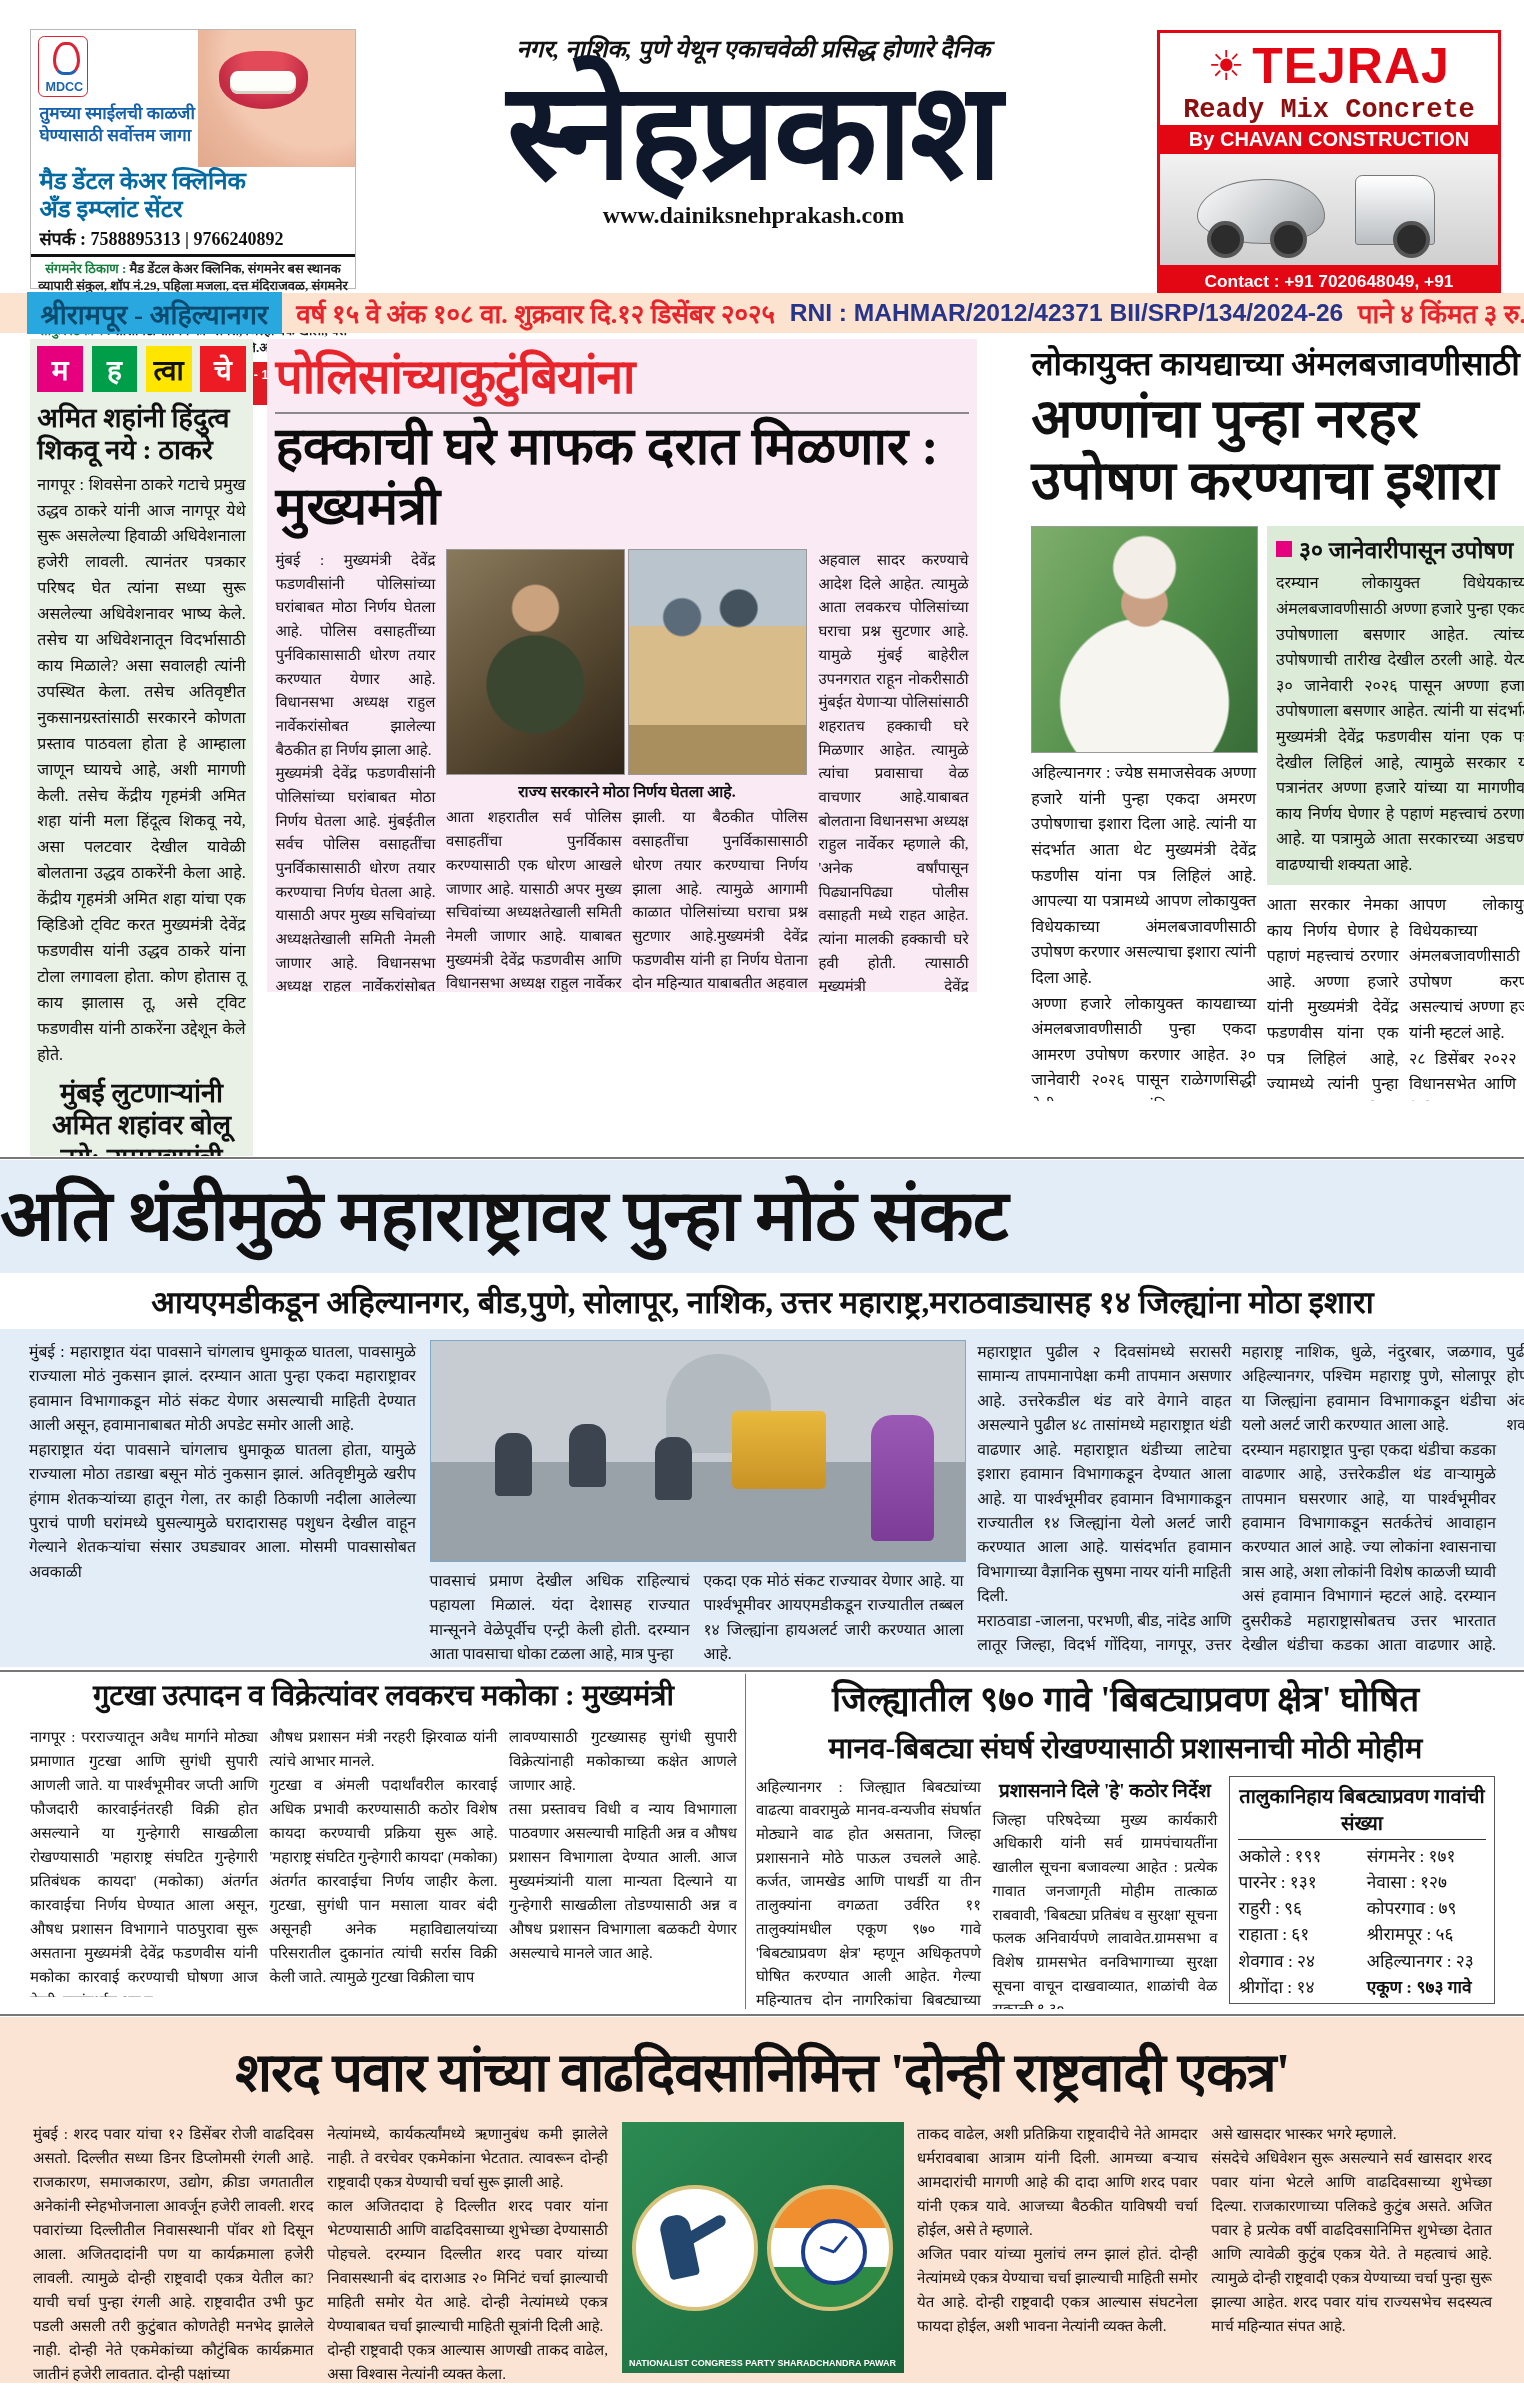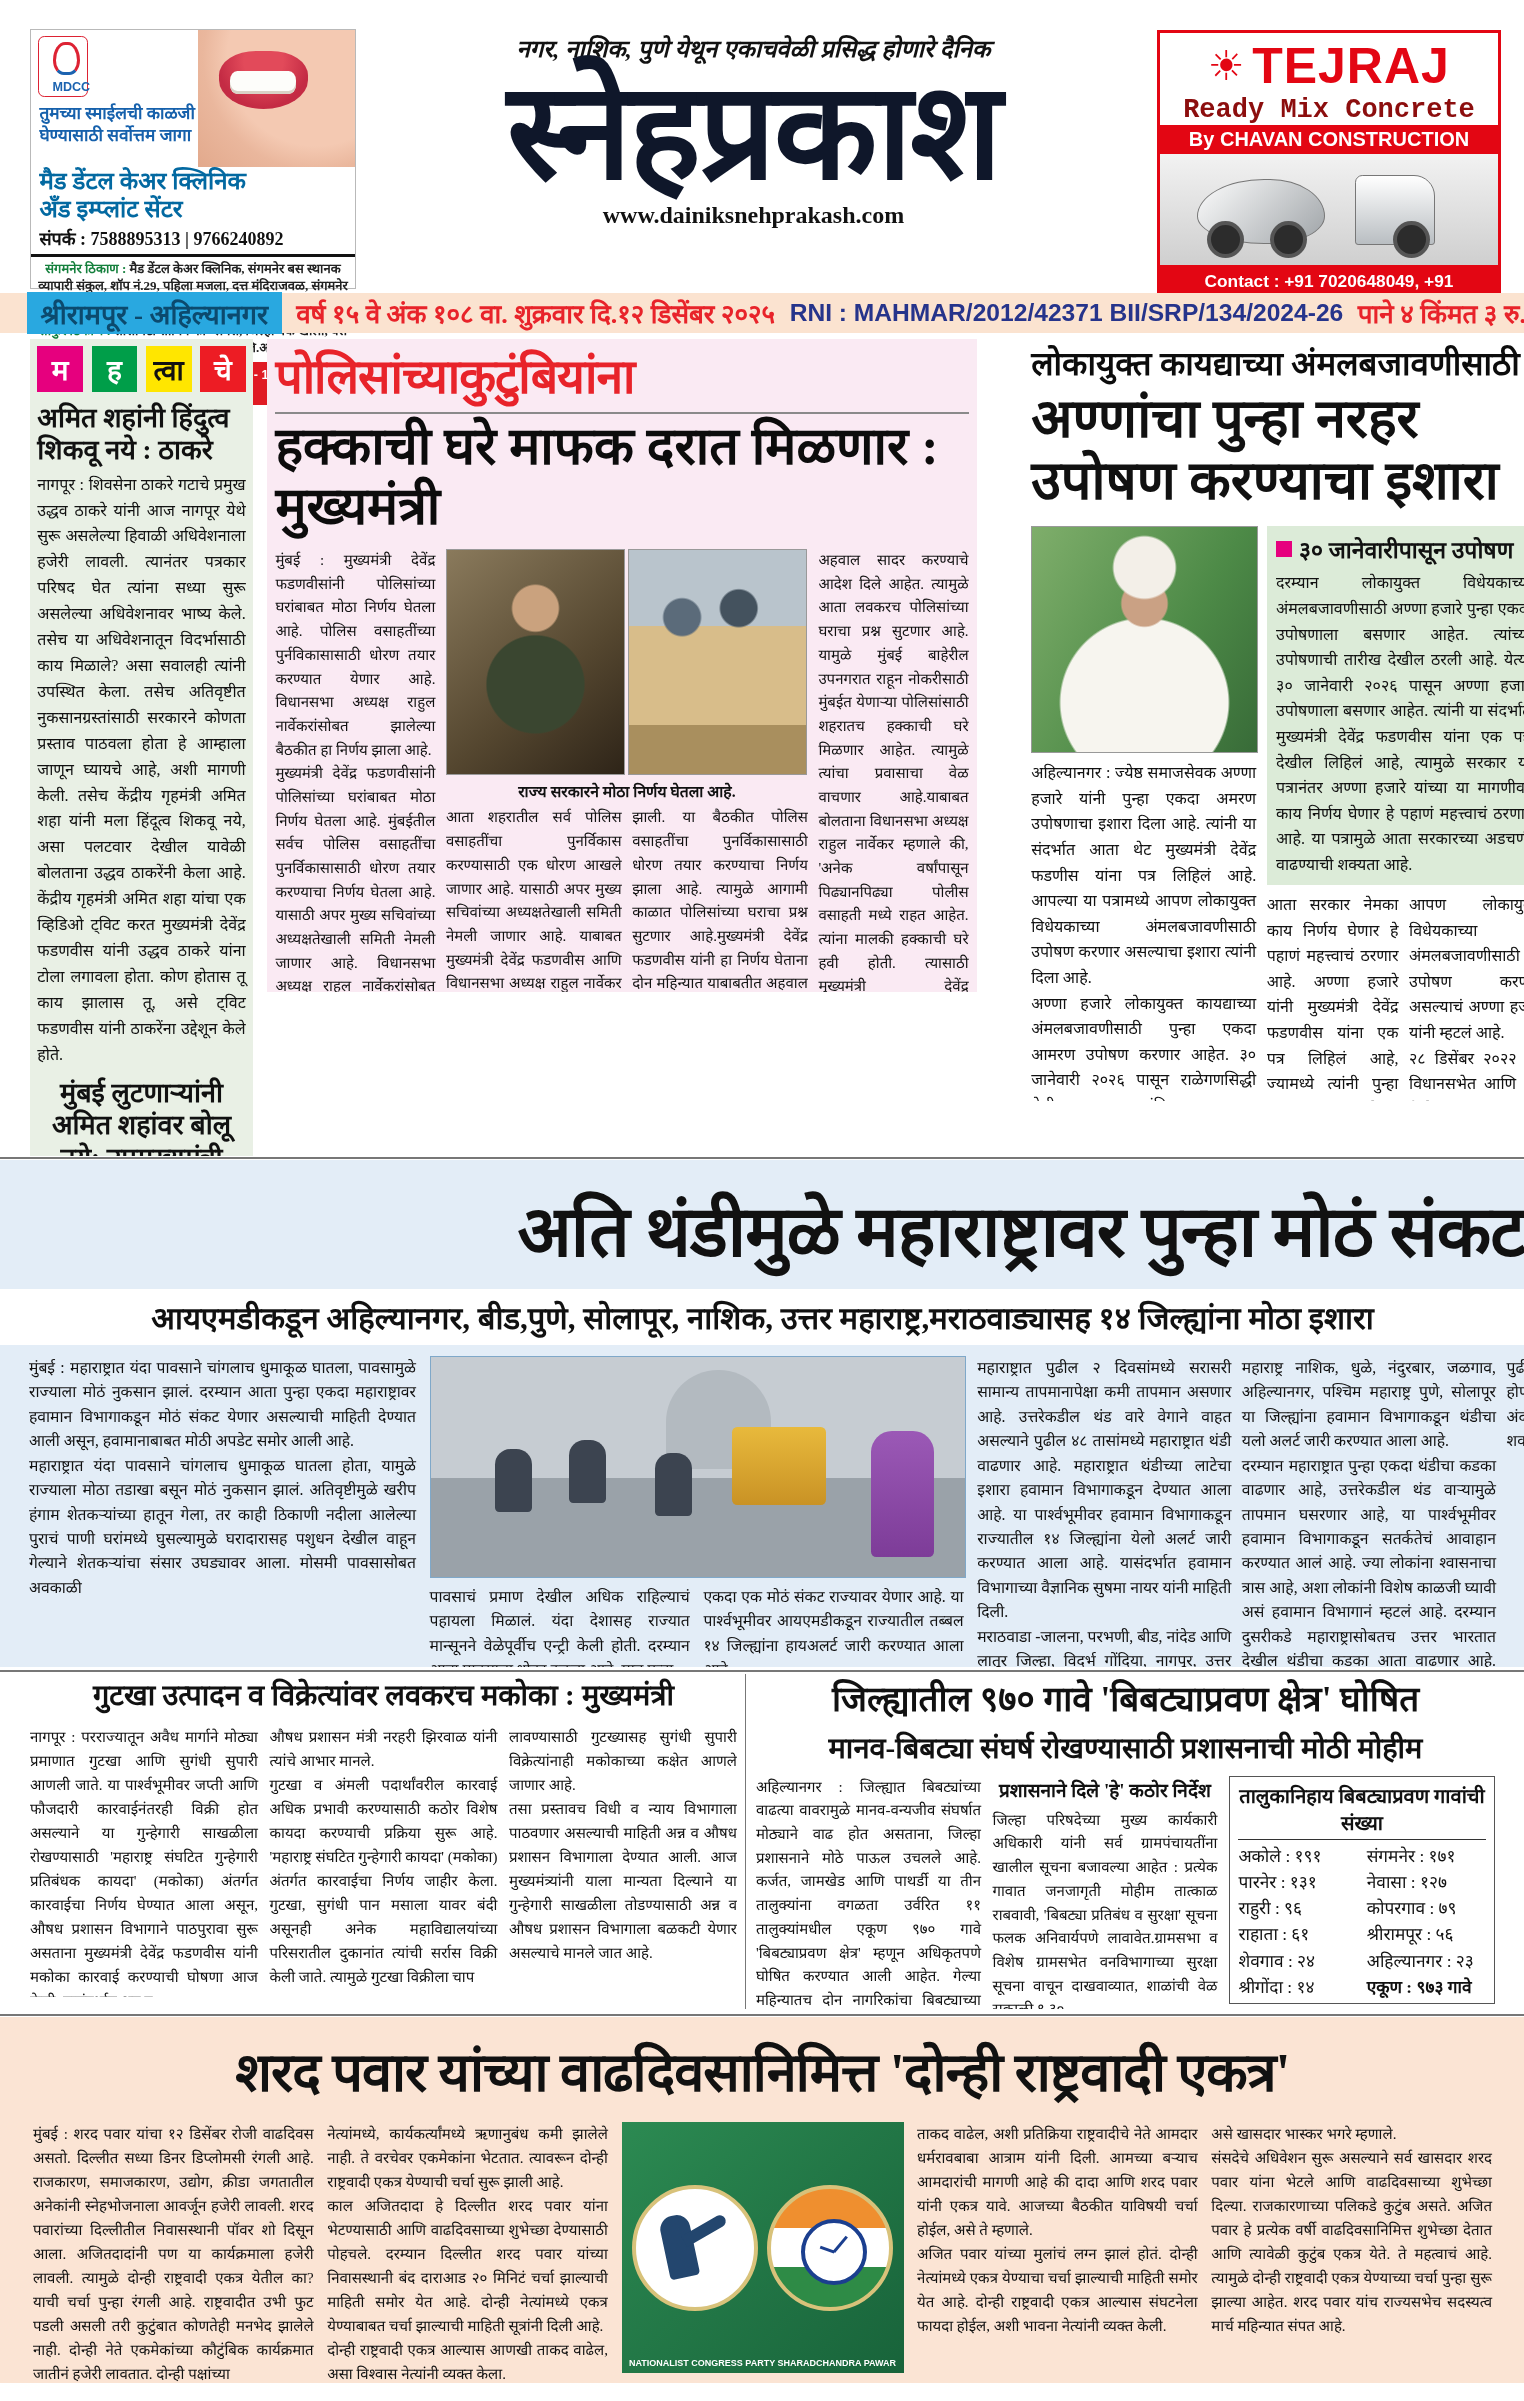--- a/index.html
+++ b/index.html
@@ -13,21 +13,21 @@
   
   .ad-dental{left:30px;top:29px;width:324px;height:258px;border:1px solid #b9b9b9;background:#fff;}
   .dental-top{position:relative;height:137px;overflow:hidden;}
   .smile-art{position:absolute;right:0;top:0;width:157px;height:137px;
      background:radial-gradient(circle at 75% 20%, #f4c9b2 0 55%, #eab79d 70%, #e2a98c 100%);}
   .smile-lips{position:absolute;right:47px;top:21px;width:89px;height:58px;border-radius:50% 50% 60% 60%;
      background:radial-gradient(circle at 50% 18%, #e24a5a 0 30%, #c42b44 70%);}
   .smile-teeth{position:absolute;right:59px;top:41px;width:66px;height:23px;border-radius:7.3px/9.4px;background:#fdfdfa;box-shadow:inset 0 -3.1px 0 #d9d2c6;}
   .mdcc-logo{position:absolute;left:7.3px;top:6.3px;width:48px;height:59px;border:1px solid #d23;border-radius:6.3px;background:#fff;}
   .tooth{position:absolute;left:13.6px;top:5.2px;width:21px;height:27px;background:#fff;border:3.1px solid #d23;border-bottom-color:#1c63b0;border-radius:45% 45% 40% 40%/55% 55% 45% 45%;}
-  .mdcc-txt{position:absolute;left:8px;bottom:2.1px;width:100%;text-align:center;font-family:"Liberation Sans",sans-serif;font-weight:bold;font-size:12.6px;color:#1c63b0;}
+  .mdcc-txt{position:absolute;left:1px;bottom:2.1px;width:100%;text-align:center;font-family:"Liberation Sans",sans-serif;font-weight:bold;font-size:12.6px;color:#1c63b0;}
   .dental-care{position:absolute;left:8.4px;top:73px;font-size:17.3px;line-height:1.25;font-weight:bold;color:#1661ac;}
   .dental-name{padding:0 8.4px;font-size:24px;line-height:1.18;font-weight:bold;color:#0369a1;}
   .dental-contact{padding:2.1px 8.4px 0;font-size:18px;font-weight:bold;color:#111;}
   .dental-sep{height:3.1px;background:#111;margin:4.2px 0;}
   .dental-loc{padding:0 6.3px;font-size:13px;line-height:1.3;font-weight:bold;color:#222;text-align:center;}
   .loc-label{color:#15803d;}
   .dental-pill{margin:5.2px auto 0;width:251px;background:#e01b24;color:#fff;border-radius:13.6px;
      font-size:12.6px;font-weight:bold;text-align:center;padding:4.2px 3.1px;font-family:"Liberation Sans",sans-serif;}
   .masthead{left:361px;top:31px;width:785px;height:256px;text-align:center;}
   .tagline{font-size:24px;font-weight:bold;font-style:italic;color:#121212;}
@@ -88,21 +88,21 @@
       radial-gradient(circle at 50% 78%, #f7f5ef 0 40%, transparent 41%),
       linear-gradient(120deg,#7fae6b,#4d8a47 60%,#386b38);}
   .anna-right{flex:1;}
   .hl-box{background:#dcebd8;padding:7.3px 9.4px;}
   .hl-title{display:flex;align-items:center;gap:7.3px;font-size:23px;font-weight:bold;}
   .hl-sq{width:15.7px;height:15.7px;background:#e6007e;flex:none;}
   .hl-text{font-size:16px;line-height:1.6;margin-top:5.2px;}
   .anna-txt{font-size:16px;line-height:1.6;margin-top:7.3px;}
   
   .weather{left:0;top:1160px;width:1525px;height:507px;background:#e3edf7;}
-  .weather-head{padding-top:20px;text-align:right;font-size:71px;font-weight:bold;letter-spacing:-1px;}
+  .weather-head{padding-top:4px;text-align:left;font-size:71px;font-weight:bold;letter-spacing:-1px;}
   .weather-sub{background:#fff;margin-top:11.5px;padding:7.3px 0;text-align:center;font-size:31px;font-weight:bold;}
   .weather-body{display:flex;gap:13.6px;padding:10.5px 29px 0;height:324px;overflow:hidden;}
   .wcol{font-size:15.7px;line-height:1.56;}
   .ph-fog{position:relative;width:100%;height:220px;border:1px solid #7fa8c9;background:linear-gradient(#c6ccd2 0 55%,#9aa2a9 55% 100%);overflow:hidden;}
   .fog-arch{position:absolute;left:44%;top:6%;width:105px;height:99px;border-radius:52px 52px 0 0;background:#b3bac0;}
   .fog-bus{position:absolute;right:26%;top:32%;width:94px;height:78px;background:linear-gradient(#e8b93c,#c99225);border-radius:5.2px;}
   .rider{position:absolute;width:37px;height:63px;border-radius:15.7px 15.7px 4.2px 4.2px;background:#3c4450;}
   .cyclist{position:absolute;right:31px;top:34%;width:63px;height:126px;border-radius:21px 21px 5.2px 5.2px;background:linear-gradient(#9b59b6,#7d3c98);}
   .cap-row{display:flex;gap:13.6px;margin-top:7.3px;}
   

